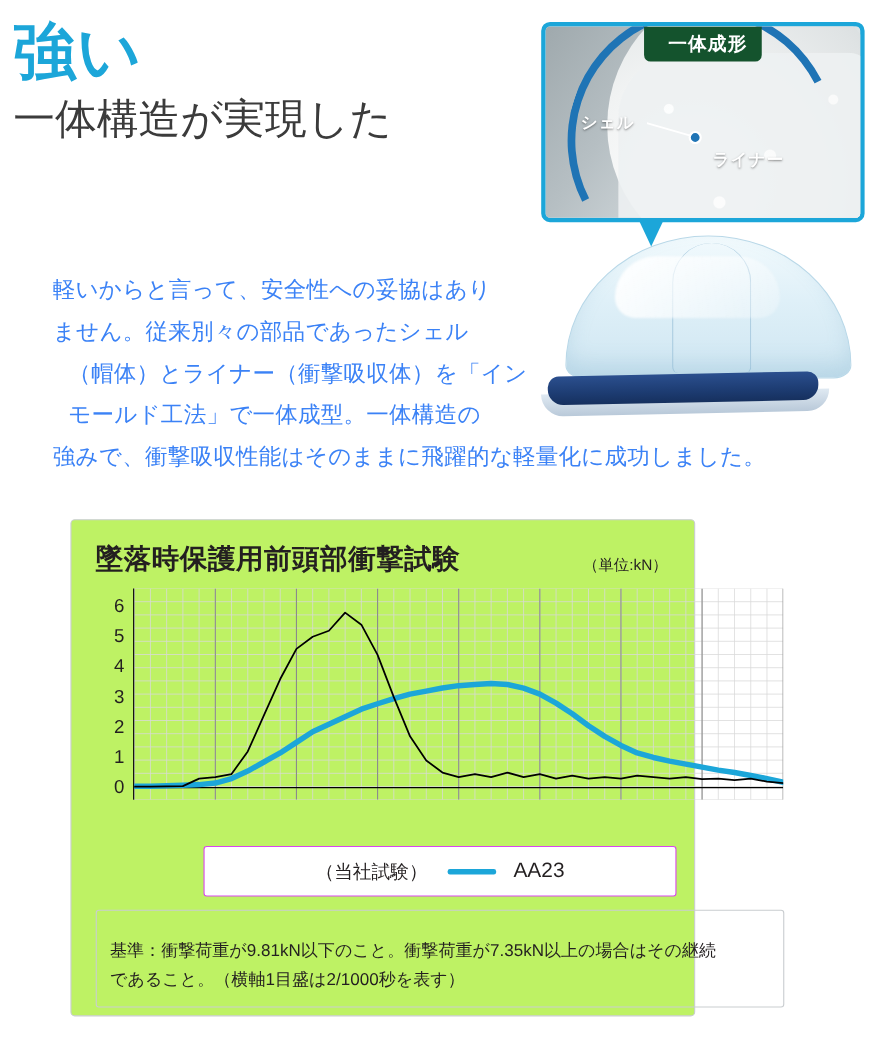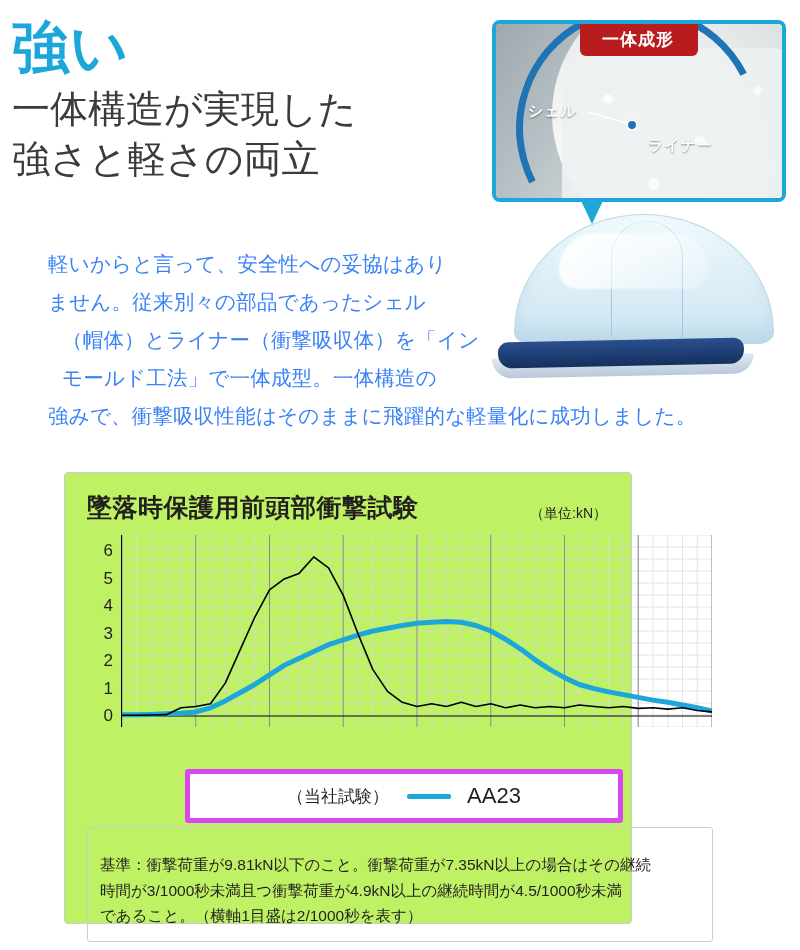--- a/index.html
+++ b/index.html
@@ -126,25 +126,25 @@
     border: 4px solid #1ca6d9;
     border-radius: 8px;
     background: #e9eef1;
     overflow: hidden;
   }
   .callout-title {
     position: absolute;
     left: 50%;
     transform: translateX(-50%);
     top: 0;
-    background: #b91c1c;
+    background: #14532d;
     color: #ffffff;
     font-size: 17px;
     font-weight: bold;
-    padding: 4px 24px 5px 22px;
+    padding: 4px 13px 5px 22px;
     border-radius: 0 0 6px 6px;
     letter-spacing: 1px;
     white-space: nowrap;
   }
   .callout-photo {
     position: absolute;
     inset: 0;
     background: linear-gradient(125deg, #9fa9ad 0%, #b6bfc3 30%, #cfd6d9 55%, #e7ebec 80%, #f4f6f6 100%);
   }
   .callout-shell-surface {
@@ -289,37 +289,37 @@
     box-sizing: border-box;
   }
   .plot svg { display: block; }
 
   .legend {
     position: absolute;
     left: 120px;
     top: 296px;
     width: 428px;
     height: 44px;
-    border: 5px solid #d946ef;
+    border: 1px solid #d946ef;
     border-radius: 3px;
     display: flex;
     align-items: center;
     justify-content: center;
     gap: 18px;
     background: #ffffff;
   }
   .legend-source {
     font-size: 17px;
     color: #231f20;
   }
   .legend-item {
     display: flex;
     align-items: center;
     gap: 16px;
-    font-size: 22px;
+    font-size: 19px;
   }
   .swatch-blue {
     width: 44px;
     height: 5px;
     background: #1ca6d9;
     border-radius: 2px;
     display: inline-block;
   }
   .swatch-black {
     width: 40px;
@@ -341,21 +341,20 @@
     color: #231f20;
   }
   .note .nline { display: block; white-space: nowrap; }
 </style>
 </head>
 <body>
 
 <div class="headline-wrap">
   <div class="headline-strong">強い</div>
   <div class="headline-sub">一体構造が実現した</div>
-  <div class="headline-sub">強さと軽さの両立</div>
 </div>
 
 <div class="body-copy">
   <span class="line">軽いからと言って、安全性への妥協はあり</span>
   <span class="line">ません。従来別々の部品であったシェル</span>
   <span class="line indent1">（帽体）とライナー（衝撃吸収体）を「イン</span>
   <span class="line indent1">モールド工法」で一体成型。一体構造の</span>
   <span class="line">強みで、衝撃吸収性能はそのままに飛躍的な軽量化に成功しました。</span>
 </div>
 
@@ -477,16 +476,15 @@
   <div class="legend">
     <span class="legend-source">（当社試験）</span>
     <span class="legend-item">
       <span class="swatch-blue"></span>
       <span>AA23</span>
     </span>
   </div>
 
   <div class="note">
     <span class="nline">基準：衝撃荷重が9.81kN以下のこと。衝撃荷重が7.35kN以上の場合はその継続</span>
-    <span class="nline">時間が3/1000秒未満且つ衝撃荷重が4.9kN以上の継続時間が4.5/1000秒未満</span>
     <span class="nline">であること。（横軸1目盛は2/1000秒を表す）</span>
   </div>
 </div>
 
 </body></html>

